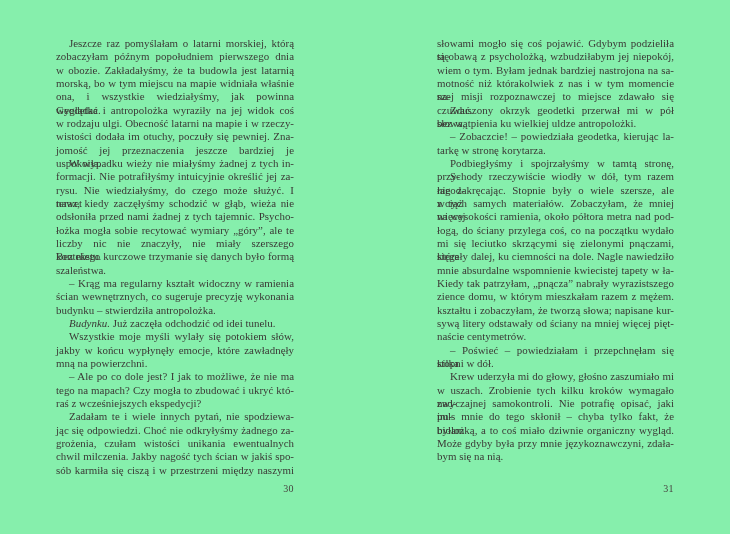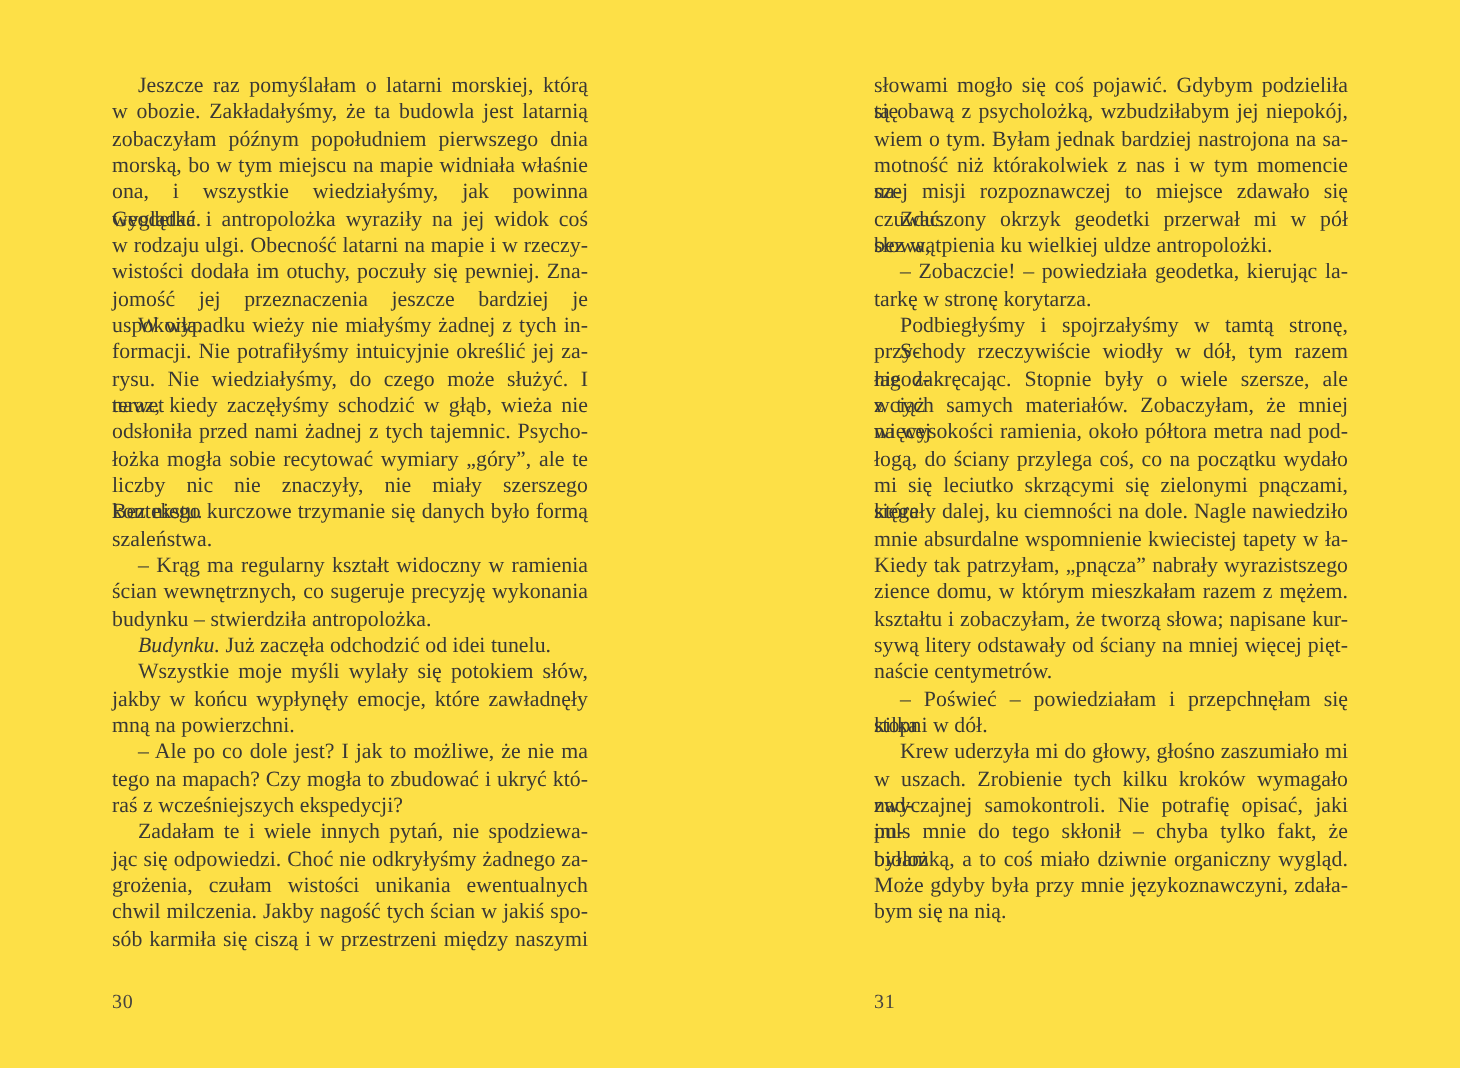--- a/index.html
+++ b/index.html
@@ -3,56 +3,56 @@
 <meta charset="utf-8">
 <style>
   html,body{margin:0;padding:0;}
   body{
     width:730px;height:534px;
     background:#fdfdfc;
     font-family:"Liberation Serif","DejaVu Serif",serif;
     color:#3a3835;
     overflow:hidden;
   }
-  .spread{position:relative;width:730px;height:534px;background:#fde047;}
+  .spread{position:relative;width:730px;height:534px;background:#86efac;}
   .page{position:absolute;top:0;height:534px;}
   .page-left{left:56px;width:238px;}
   .page-right{left:437px;width:237px;}
   .text-block{
     position:absolute;top:37px;left:0;right:0;
     font-size:10.9px;
     line-height:13.34px;
     letter-spacing:.02px;
   }
   .line{
     text-align:justify;
     text-align-last:justify;
     white-space:normal;
     height:13.34px;
     overflow:visible;
   }
   .line.end{text-align-last:left;}
   .line.indent{text-indent:13px;}
   .page-number{
-    position:absolute;top:496px;left:0;right:0;
-    text-align:left;
+    position:absolute;top:483px;left:0;right:0;
+    text-align:right;
     font-size:10px;
     letter-spacing:.4px;
     color:#474440;
   }
 </style>
 </head>
 <body>
 
 <div class="spread">
   <div class="page page-left">
     <div class="text-block">
         <div class="line indent">Jeszcze raz pomyślałam o latarni morskiej, którą</div>
+        <div class="line">zobaczyłam późnym popołudniem pierwszego dnia</div>
         <div class="line">w obozie. Zakładałyśmy, że ta budowla jest latarnią</div>
-        <div class="line">zobaczyłam późnym popołudniem pierwszego dnia</div>
         <div class="line">morską, bo w tym miejscu na mapie widniała właśnie</div>
         <div class="line">ona, i wszystkie wiedziałyśmy, jak powinna wyglądać.</div>
         <div class="line">Geodetka i antropolożka wyraziły na jej widok coś</div>
         <div class="line">w rodzaju ulgi. Obecność latarni na mapie i w rzeczy-</div>
         <div class="line">wistości dodała im otuchy, poczuły się pewniej. Zna-</div>
         <div class="line end">jomość jej przeznaczenia jeszcze bardziej je uspokoiła.</div>
         <div class="line indent">W wypadku wieży nie miałyśmy żadnej z tych in-</div>
         <div class="line">formacji. Nie potrafiłyśmy intuicyjnie określić jej za-</div>
         <div class="line">rysu. Nie wiedziałyśmy, do czego może służyć. I nawet</div>
         <div class="line">teraz, kiedy zaczęłyśmy schodzić w głąb, wieża nie</div>

